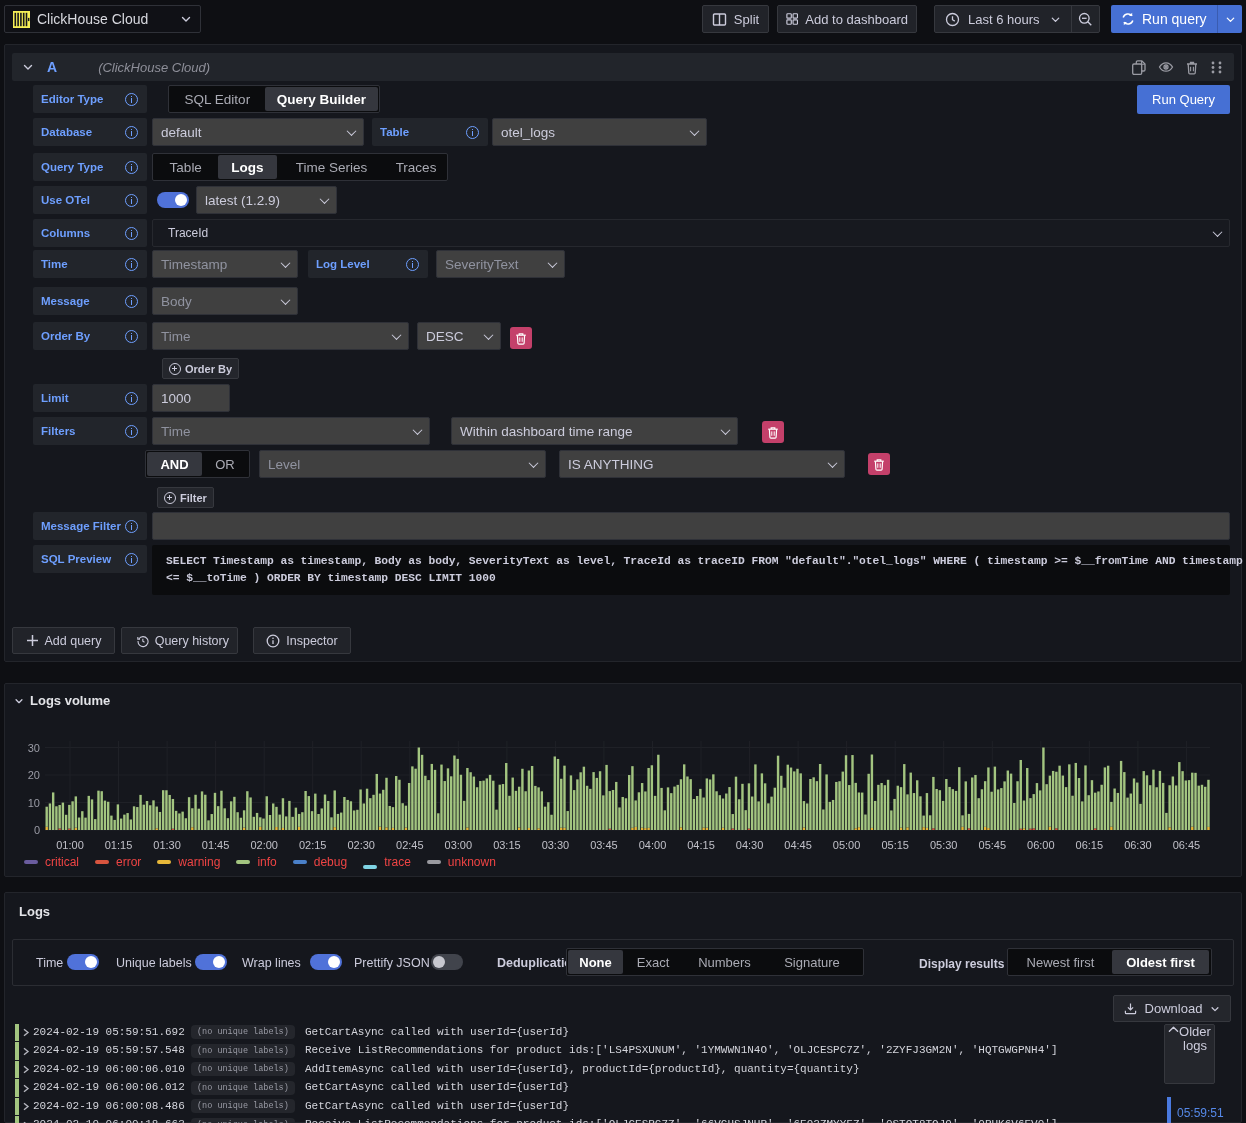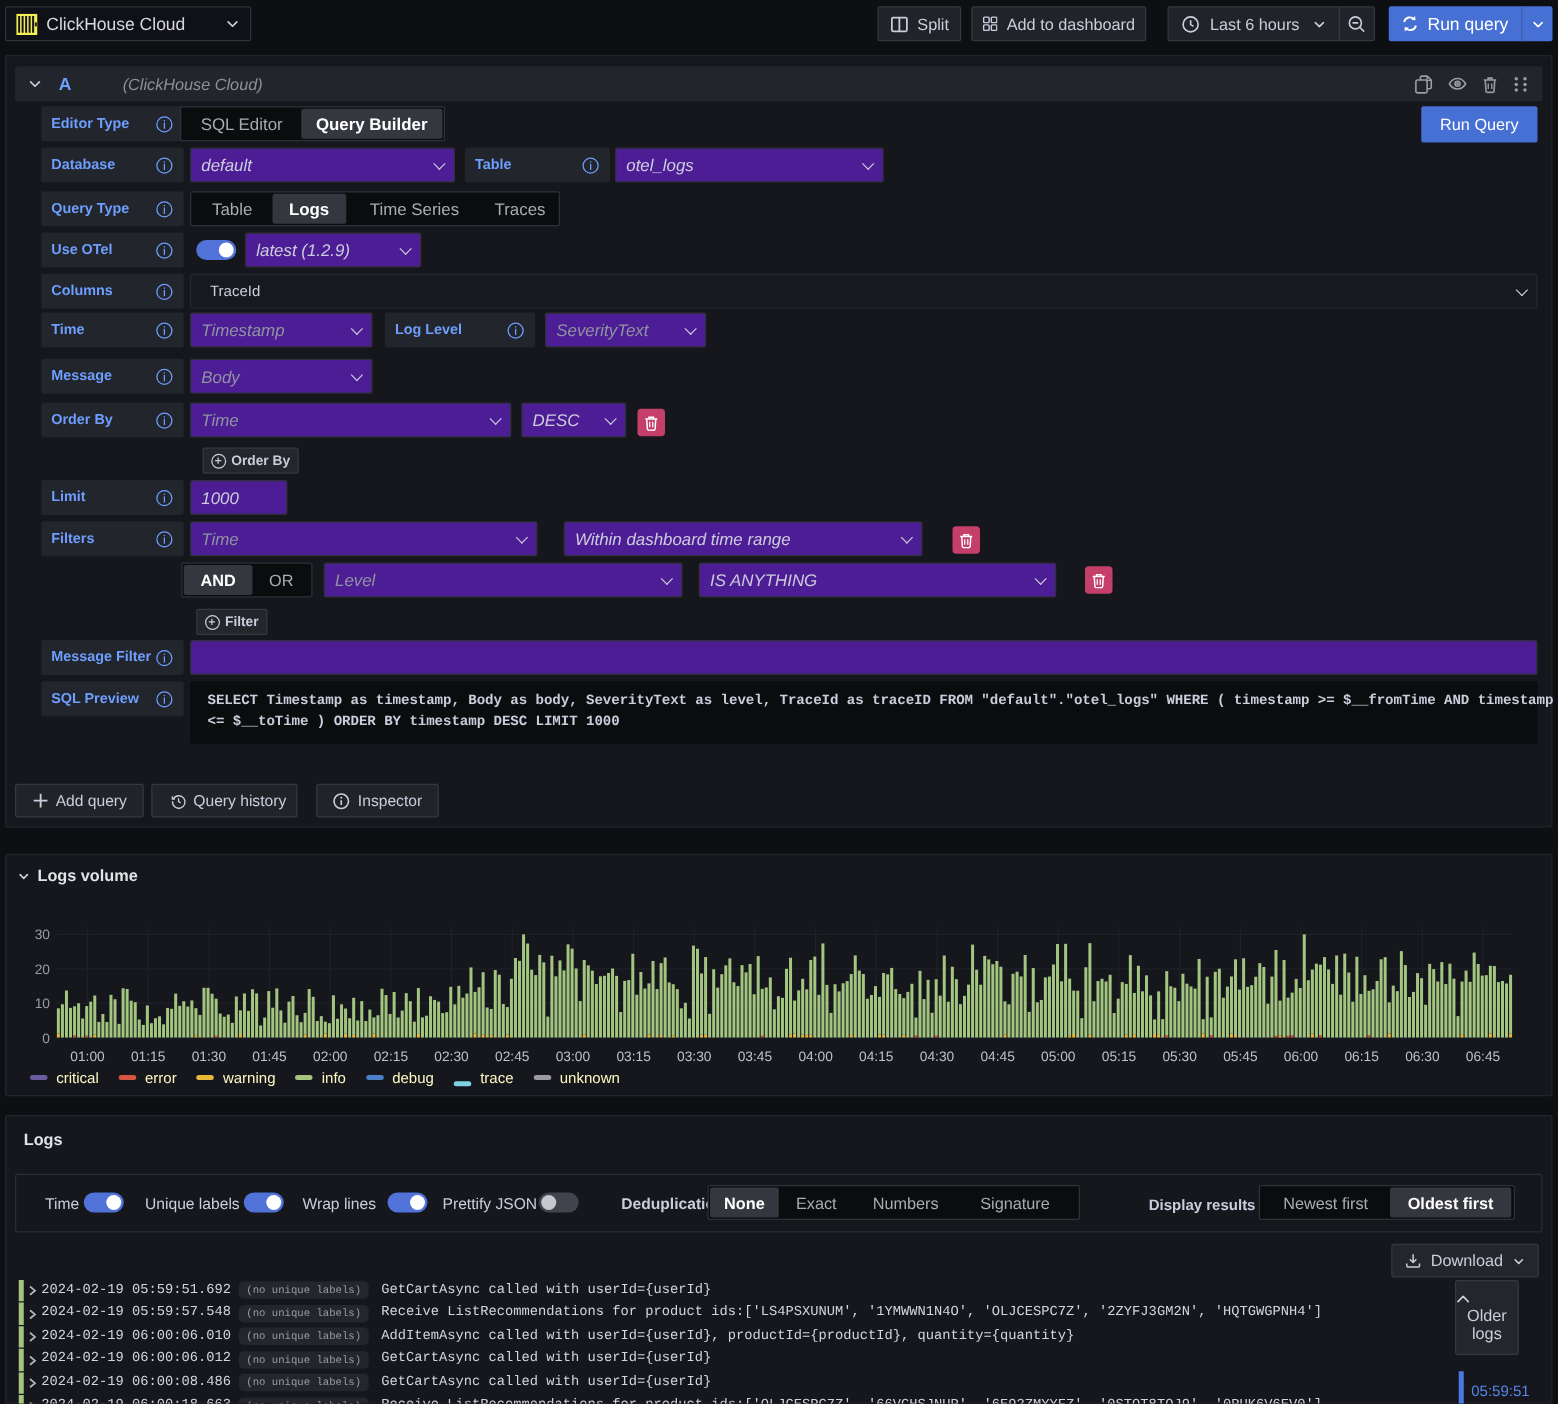--- a/index.html
+++ b/index.html
@@ -3,23 +3,23 @@
 <meta charset="utf-8">
 <style>
   * { margin:0; padding:0; box-sizing:border-box; }
   html,body { width:1246px; height:1123px; background:#0e0f13; overflow:hidden; }
   body { font-family:"Liberation Sans", sans-serif; color:#ccccdc; }
   #root { position:absolute; top:0; left:0; width:1246px; height:1123px; overflow:hidden; }
   .abs { position:absolute; }
   .cell { position:absolute; height:28px; background:#22252b; border-radius:2px;
           display:flex; align-items:center; justify-content:space-between;
           color:#6e9fff; font-size:11.5px; font-weight:700; padding:0 9px 0 8px; white-space:nowrap; }
-  .sel { position:absolute; height:28px; background:#4c1d95; border:1px solid #2f3138;
+  .sel { position:absolute; height:28px; background:#404040; border:1px solid #2f3138;
          border-radius:2px; display:flex; align-items:center; padding:0 8px;
-         font-size:13.5px; color:#ccccdc; white-space:nowrap;font-style:italic; }
+         font-size:13.5px; color:#ccccdc; white-space:nowrap; }
   .sel .cr { margin-left:auto; }
   .ph { color:#9093a0; }
   .rg { position:absolute; height:28px; background:#0b0c0e; border:1px solid #2f3138;
         border-radius:2px; display:flex; align-items:stretch; padding:1px; }
   .rg .opt { display:flex; align-items:center; padding:0 12px; font-size:13.5px;
              color:#aaabb4; border-radius:2px; white-space:nowrap; }
   .rg .opt.on { background:#35373e; color:#ffffff; font-weight:700; }
   .sw { position:absolute; width:32px; height:16px; border-radius:9px; background:#5072d9; }
   .sw::after { content:""; position:absolute; top:2px; right:2px; width:12px; height:12px;
                border-radius:50%; background:#ffffff; }
@@ -154,21 +154,21 @@
         </svg>
     </div>
   </div>
 
   <div class="abs" style="left:1137px;top:85px;width:93px;height:29px;background:#4670d4;border-radius:2px;display:flex;align-items:center;justify-content:center;font-size:13px;font-weight:500;color:#ffffff;">Run Query</div>
 
   <div class="cell" style="left:33px;top:85px;width:114px;">
     <span>Editor Type</span>
       <span class="info"></span>
   </div>
-  <div class="rg" style="left:144px;top:85px;width:212px;">
+  <div class="rg" style="left:168px;top:85px;width:212px;">
     <div class="opt" style="flex:1;justify-content:center;">SQL Editor</div>
     <div class="opt on" style="flex:1.2;justify-content:center;">Query Builder</div>
   </div>
 
   <div class="cell" style="left:33px;top:118px;width:114px;">
     <span>Database</span>
       <span class="info"></span>
   </div>
   <div class="sel" style="left:152px;top:118px;width:212px;">
       <span>default</span>
@@ -834,21 +834,21 @@
 <rect x="1187.08" y="143.72" width="2.4" height="3.28" fill="#e8b839"></rect>
 <rect x="1187.08" y="89.66" width="2.4" height="54.06" fill="#a3c580"></rect>
 <rect x="1190.32" y="89.83" width="2.4" height="57.17" fill="#a3c580"></rect>
 <rect x="1193.55" y="102.65" width="2.4" height="44.35" fill="#a3c580"></rect>
 <rect x="1196.79" y="101.79" width="2.4" height="45.21" fill="#a3c580"></rect>
 <rect x="1200.02" y="103.77" width="2.4" height="43.23" fill="#a3c580"></rect>
 <rect x="1203.26" y="143.91" width="2.4" height="3.09" fill="#e8b839"></rect>
 <rect x="1203.26" y="96.80" width="2.4" height="47.11" fill="#a3c580"></rect>
 </svg>
 
-  <div class="abs" style="left:24px;top:855px;display:flex;gap:16px;align-items:center;font-size:12px;color:#fef9c3;">
+  <div class="abs" style="left:24px;top:855px;display:flex;gap:16px;align-items:center;font-size:12px;color:#ef4444;">
     <span style="display:flex;align-items:center;gap:7px;"><i style="width:14px;height:4px;border-radius:2px;background:#6a5c9e;"></i>critical</span>
     <span style="display:flex;align-items:center;gap:7px;"><i style="width:14px;height:4px;border-radius:2px;background:#d8553f;"></i>error</span>
     <span style="display:flex;align-items:center;gap:7px;"><i style="width:14px;height:4px;border-radius:2px;background:#e8b839;"></i>warning</span>
     <span style="display:flex;align-items:center;gap:7px;"><i style="width:14px;height:4px;border-radius:2px;background:#a3c580;"></i>info</span>
     <span style="display:flex;align-items:center;gap:7px;"><i style="width:14px;height:4px;border-radius:2px;background:#4a80c9;"></i>debug</span>
     <span style="display:flex;align-items:flex-end;gap:7px;"><i style="width:14px;height:4px;border-radius:2px;background:#7ed3e3;"></i>trace</span>
     <span style="display:flex;align-items:center;gap:7px;"><i style="width:14px;height:4px;border-radius:2px;background:#9a9aa0;"></i>unknown</span>
   </div>
 
   <div class="abs" style="left:4px;top:892px;width:1238px;height:231px;background:#15171d;border:1px solid #23252b;border-radius:2px;"></div>
@@ -937,21 +937,21 @@
 <span style="position:absolute;left:15px;top:0.5px;width:4px;height:17.5px;background:#a3c580;"></span>
 <svg style="position:absolute;left:22px;top:5px;" width="8" height="9" viewBox="0 0 8 9">
           <path d="M2 1.2 6 4.5 2 7.8" stroke="#b4b5bd" stroke-width="1.4" fill="none"></path>
         </svg>
 <span style="position:absolute;left:33px;top:2.5px;">2024-02-19 06:00:18.663</span>
 <span style="position:absolute;left:191px;top:2px;height:14px;background:#24262c;border-radius:4px;padding:0 6px;font-size:8.5px;color:#9a9ba5;line-height:14px;">(no unique labels)</span>
 <span style="position:absolute;left:305px;top:2.5px;">Receive ListRecommendations for product ids:['OLJCESPC7Z', '66VCHSJNUP', '6E92ZMYYFZ', '0STOT8TOJ9', '0PUK6V6EV0']</span>
 </div>
 </div>
 
-  <div class="abs" style="left:1164px;top:1024px;width:51px;height:60px;background:#24262c;border:1px solid #36383e;border-radius:2px;display:flex;flex-direction:column;justify-content:center;color:#ccccdc;">
+  <div class="abs" style="left:1164px;top:1024px;width:51px;height:60px;background:#24262c;border:1px solid #36383e;border-radius:2px;display:flex;flex-direction:row;justify-content:center;color:#ccccdc;">
     <svg width="11" height="8" viewBox="0 0 12 8" style="margin-bottom:3px;">
         <path d="M1.5 6.5 6 2l4.5 4.5" stroke="#ccccdc" stroke-width="1.5" fill="none" stroke-linecap="round" stroke-linejoin="round"></path>
       </svg>
     <div style="font-size:13px;line-height:14px;text-align:center;">Older<br>logs</div>
   </div>
 
   <div class="abs" style="left:1167px;top:1097px;width:4px;height:26px;background:#4a7ae0;"></div>
   <div class="abs" style="left:1177px;top:1106px;font-size:12px;color:#5588e8;">05:59:51</div>
 
 </div>

